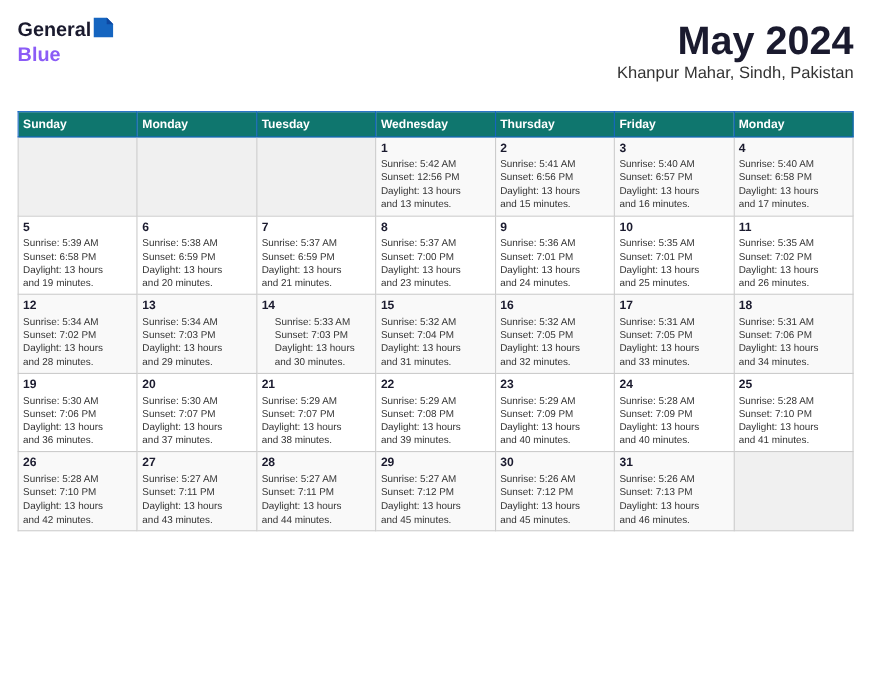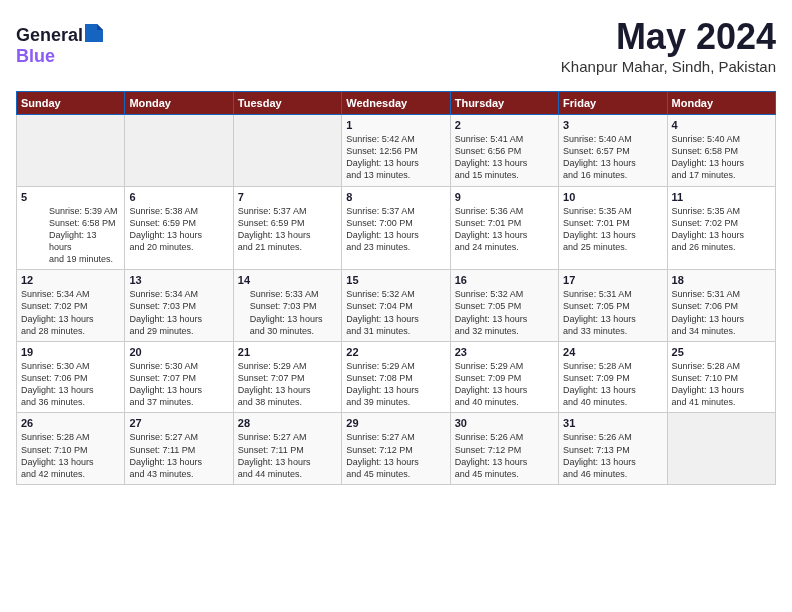--- a/index.html
+++ b/index.html
@@ -6,22 +6,22 @@
     body {
       font-family: Arial, sans-serif;
       background: #fff;
       width: 792px;
       min-height: 612px;
       padding: 16px;
     }
     .header-area {
       display: flex;
       justify-content: space-between;
-      align-items: center;
-      margin-bottom: 16px;
+      align-items: flex-start;
+      margin-bottom: 26px;
     }
     .logo {
       display: flex;
       flex-direction: column;
       align-items: flex-start;
     }
     .logo-row {
       display: flex;
       align-items: center;
     }
@@ -36,21 +36,21 @@
     .calendar-subtitle {
       font-size: 15px;
       color: #333;
     }
     table {
       width: 100%;
       border-collapse: collapse;
       font-size: 10px;
     }
     thead tr th {
-      background-color: #7f1d1d;
+      background-color: #0f766e;
       color: #fff;
       padding: 5px 4px;
       text-align: left;
       font-size: 11px;
       font-weight: bold;
       border: 1px solid #1565c0;
     }
     tbody tr td {
       border: 1px solid #ccc;
       vertical-align: top;
@@ -146,21 +146,21 @@
           <div class="day-number">4</div>
           <div class="day-info" style="white-space: pre-line;">Sunrise: 5:40 AM
 Sunset: 6:58 PM
 Daylight: 13 hours
 and 17 minutes.</div>
         </td>
       </tr>
       <tr>
         <td>
           <div class="day-number">5</div>
-          <div class="day-info" style="white-space: pre-line; margin-left: 28px;">Sunrise: 5:39 AM
+          <div class="day-info" style="white-space: pre-line;">Sunrise: 5:39 AM
 Sunset: 6:58 PM
 Daylight: 13 hours
 and 19 minutes.</div>
         </td>
         <td>
           <div class="day-number">6</div>
           <div class="day-info" style="white-space: pre-line;">Sunrise: 5:38 AM
 Sunset: 6:59 PM
 Daylight: 13 hours
 and 20 minutes.</div>

